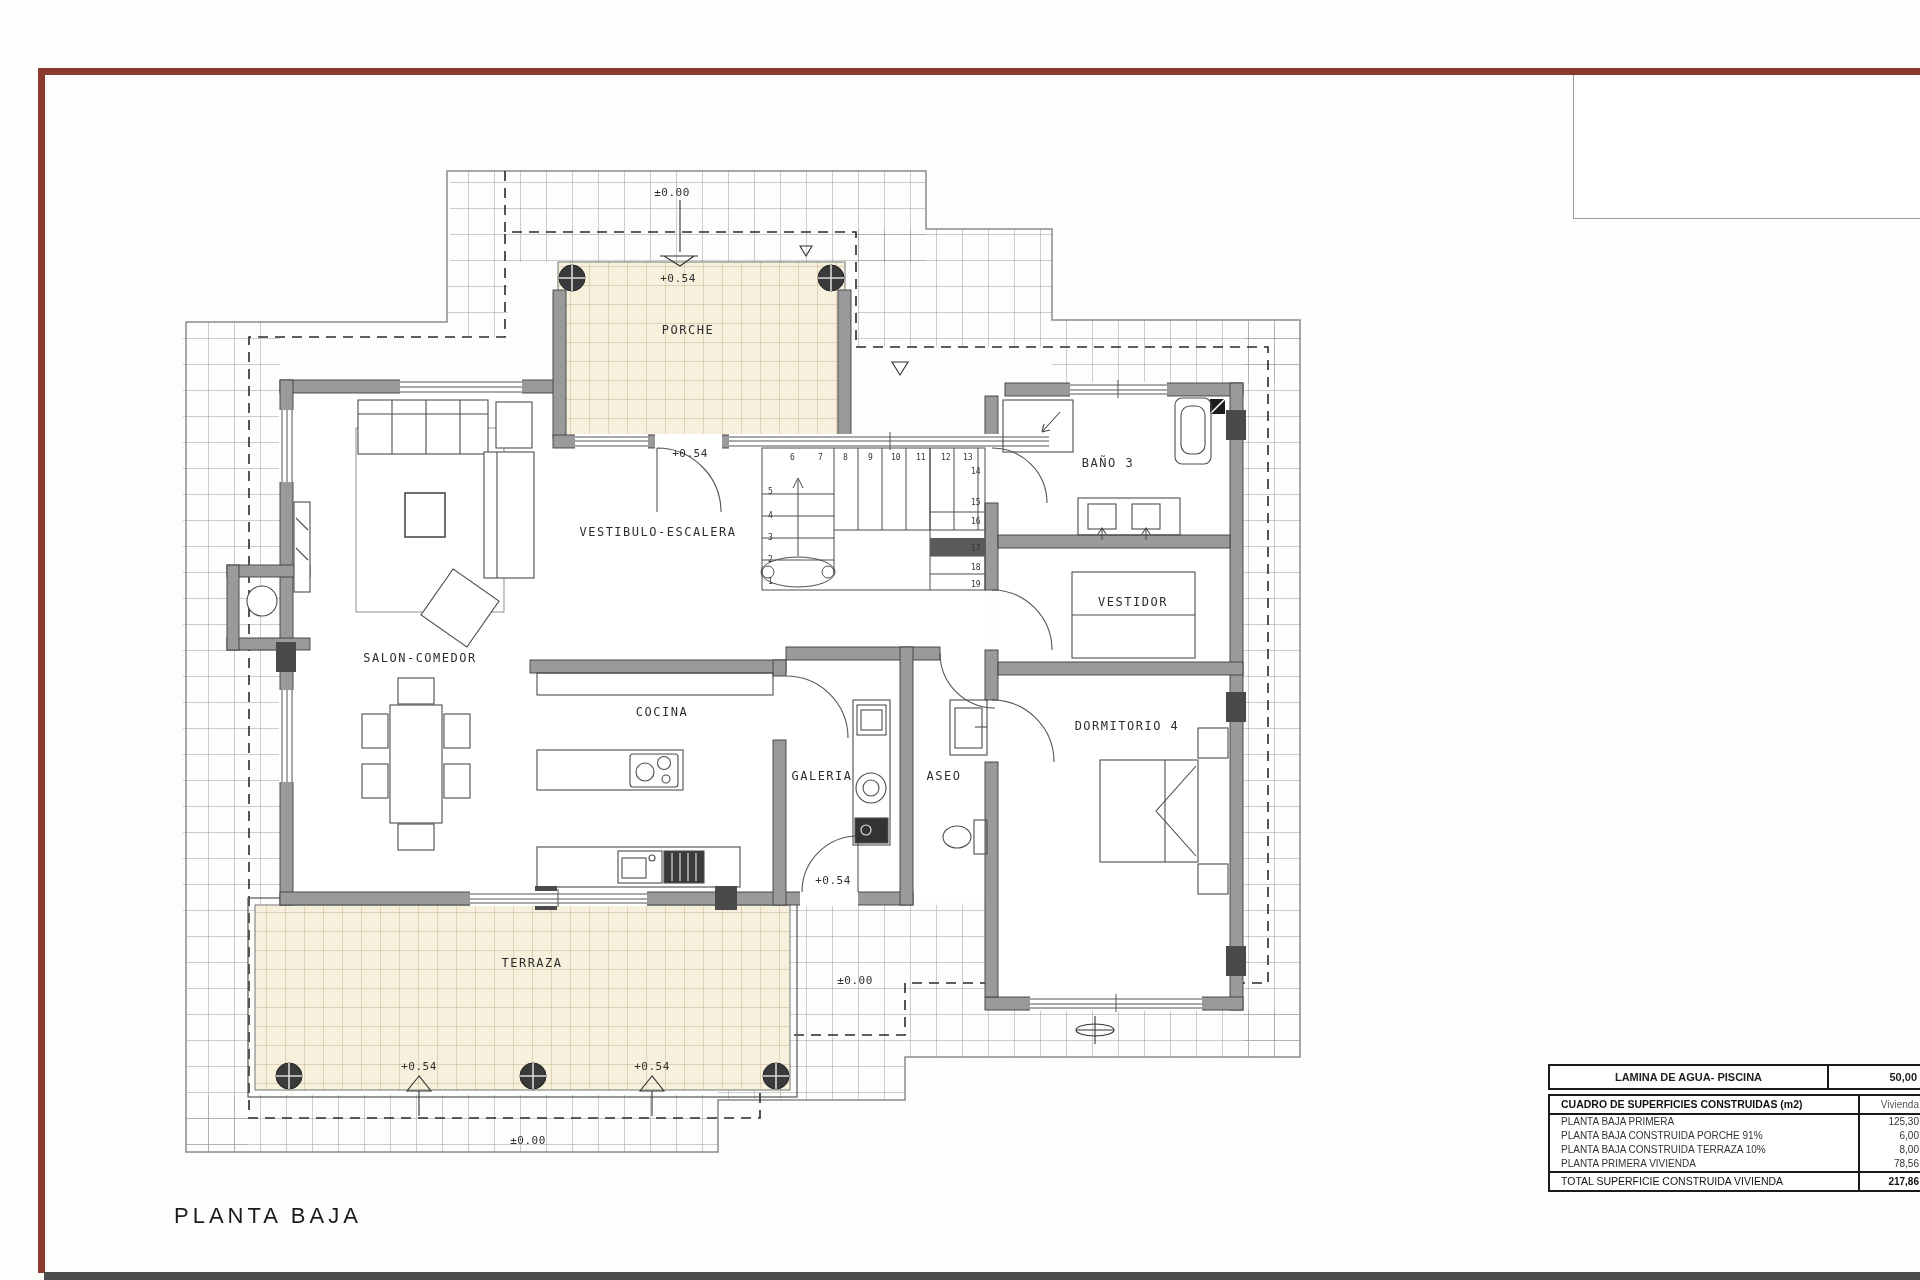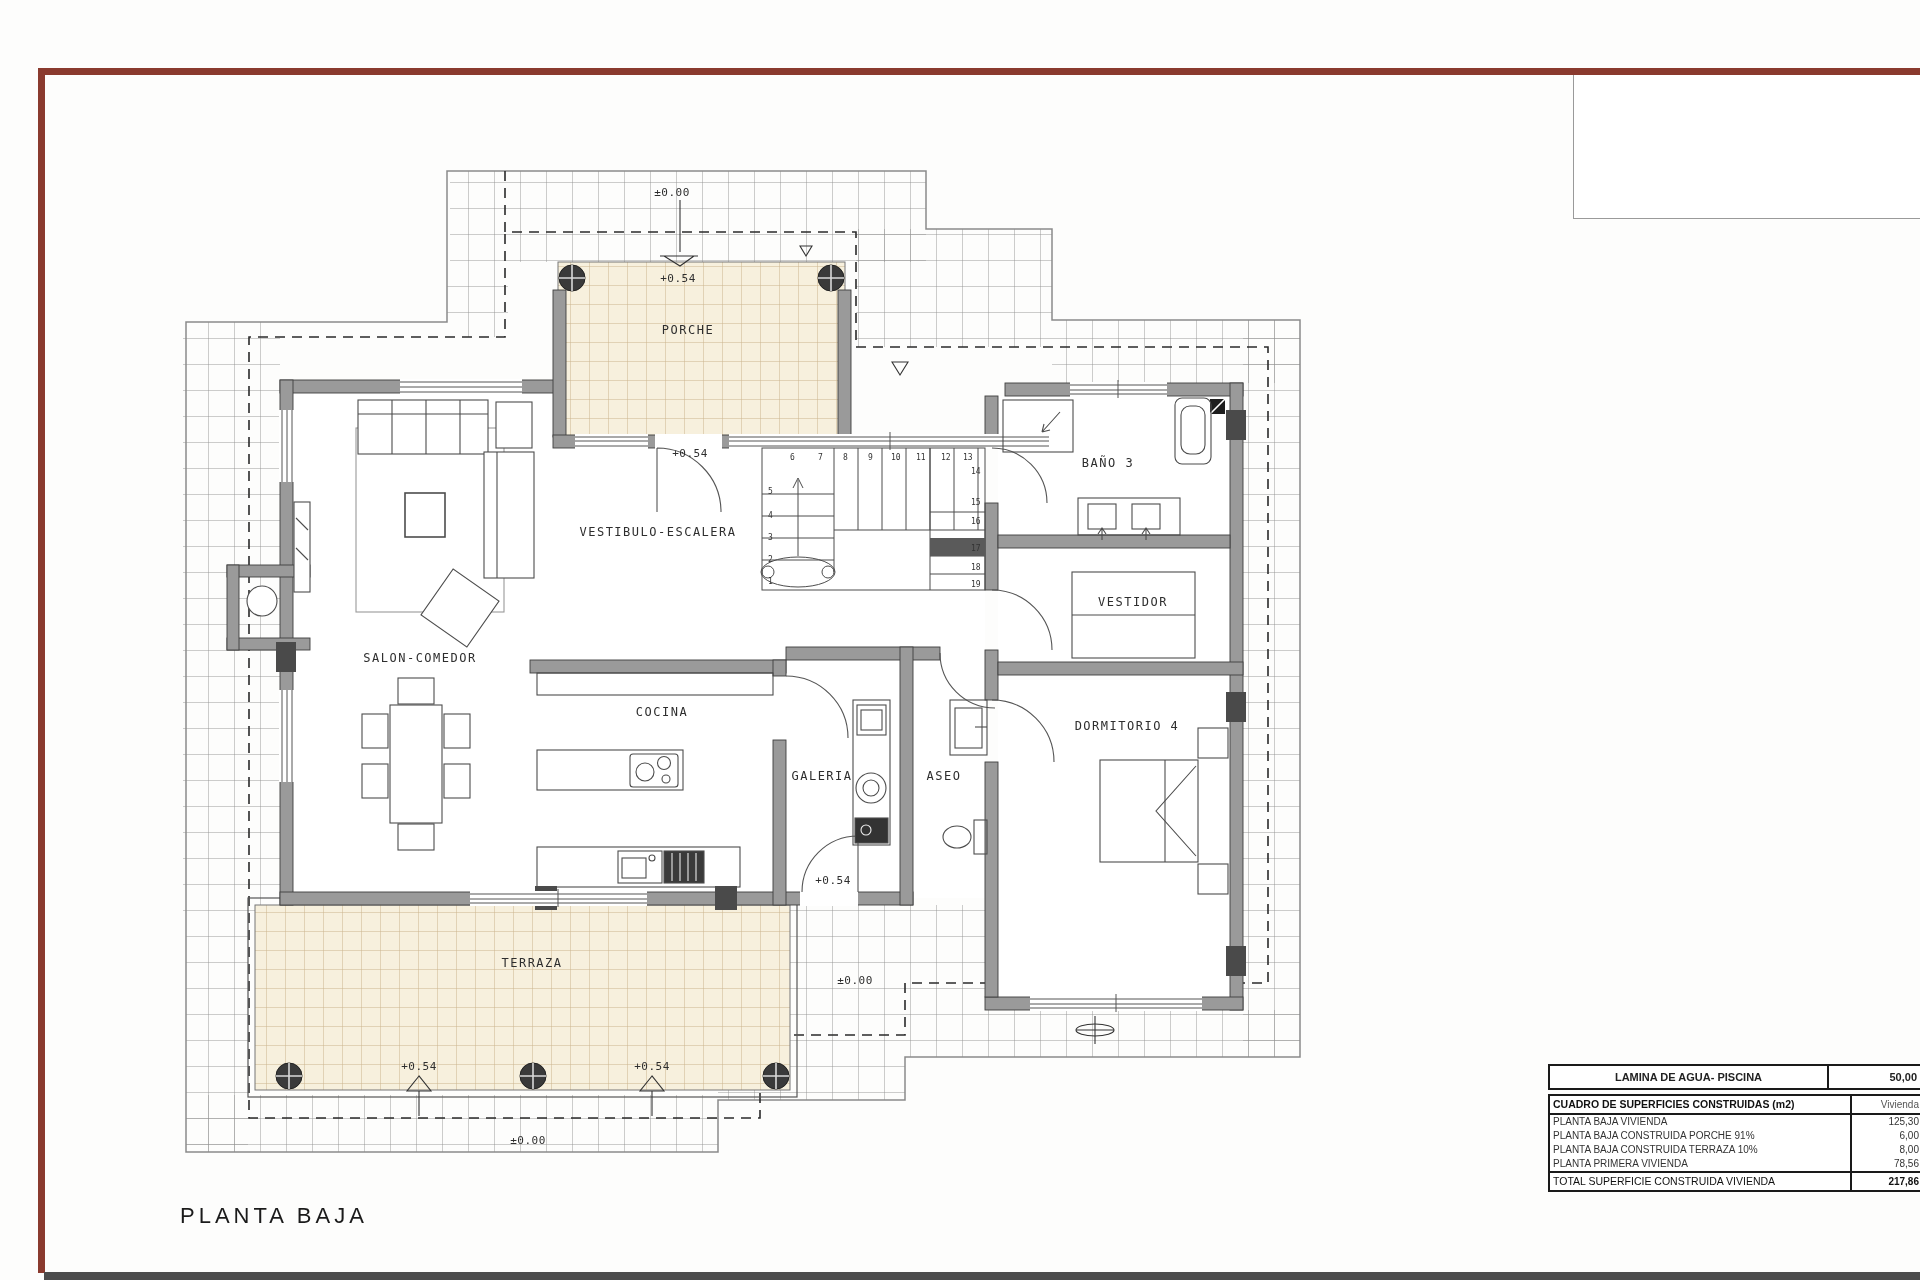--- a/index.html
+++ b/index.html
@@ -7,30 +7,30 @@
   #sheet{position:absolute;inset:0;width:1920px;height:1280px;}
   
   .frame-top{position:absolute;left:38px;top:68px;width:1882px;height:7px;}
   .frame-left{position:absolute;left:38px;top:68px;width:7px;height:1205px;}
   .footer-bar{position:absolute;left:44px;top:1272px;width:1876px;height:8px;}
   .titleblock{position:absolute;left:1573px;top:75px;width:346px;height:143px;
               border-left:1px solid #9a9a9a;border-bottom:1px solid #9a9a9a;background:#fff;}
   
   #plan{position:absolute;left:0;top:0;}
   
-  .plan-title{position:absolute;left:180px;top:1203px;font-size:22px;letter-spacing:4px;color:#1b1b1b;}
+  .plan-title{position:absolute;left:174px;top:1203px;font-size:22px;letter-spacing:4px;color:#1b1b1b;}
   
   .tbl{position:absolute;left:1548px;background:#fff;font-size:11px;color:#222;}
   .tbl-piscina{top:1064px;width:372px;border:2px solid #1a1a1a;display:flex;height:22px;}
   .tbl-piscina .lbl{width:277px;border-right:2px solid #1a1a1a;font-weight:bold;text-align:center;
                     line-height:22px;font-size:11px;}
   .tbl-piscina .val{flex:1;font-weight:bold;text-align:right;padding-right:5px;line-height:22px;}
   .tbl-surf{top:1094px;width:372px;border:2px solid #1a1a1a;}
   .tbl-surf .row{display:flex;height:14px;line-height:14px;}
-  .tbl-surf .row .lbl{width:297px;border-right:2px solid #1a1a1a;padding-left:3px;white-space:nowrap;
+  .tbl-surf .row .lbl{width:297px;border-right:2px solid #1a1a1a;padding-left:11px;white-space:nowrap;
                       overflow:hidden;font-size:10px;color:#333;}
   .tbl-surf .row .val{flex:1;text-align:right;padding-right:3px;font-size:10px;color:#333;}
   .tbl-surf .hdr{height:17px;line-height:17px;border-bottom:2px solid #1a1a1a;}
   .tbl-surf .hdr .lbl{font-weight:bold;font-size:10.5px;color:#111;}
   .tbl-surf .hdr .val{color:#555;font-size:10px;}
   .tbl-surf .total{height:17px;line-height:17px;border-top:2px solid #1a1a1a;font-weight:bold;}
   .tbl-surf .total .lbl{font-size:10.5px;color:#111;font-weight:normal;}
   .tbl-surf .total .val{font-weight:bold;color:#111;}
   
   text{font-family:"DejaVu Sans Mono",monospace;fill:#2e2e2e;}
@@ -317,21 +317,21 @@
     <div class="lbl">LAMINA DE AGUA- PISCINA</div>
     <div class="val">50,00</div>
   </div>
 
   <div class="tbl tbl-surf">
     <div class="row hdr">
       <div class="lbl">CUADRO DE SUPERFICIES CONSTRUIDAS (m2)</div>
       <div class="val">Vivienda</div>
     </div>
     <div class="row">
-      <div class="lbl">PLANTA BAJA VIVIENDA</div>
+      <div class="lbl">PLANTA BAJA PRIMERA</div>
       <div class="val">125,30</div>
     </div>
     <div class="row">
       <div class="lbl">PLANTA BAJA CONSTRUIDA PORCHE 91%</div>
       <div class="val">6,00</div>
     </div>
     <div class="row">
       <div class="lbl">PLANTA BAJA CONSTRUIDA TERRAZA 10%</div>
       <div class="val">8,00</div>
     </div>

